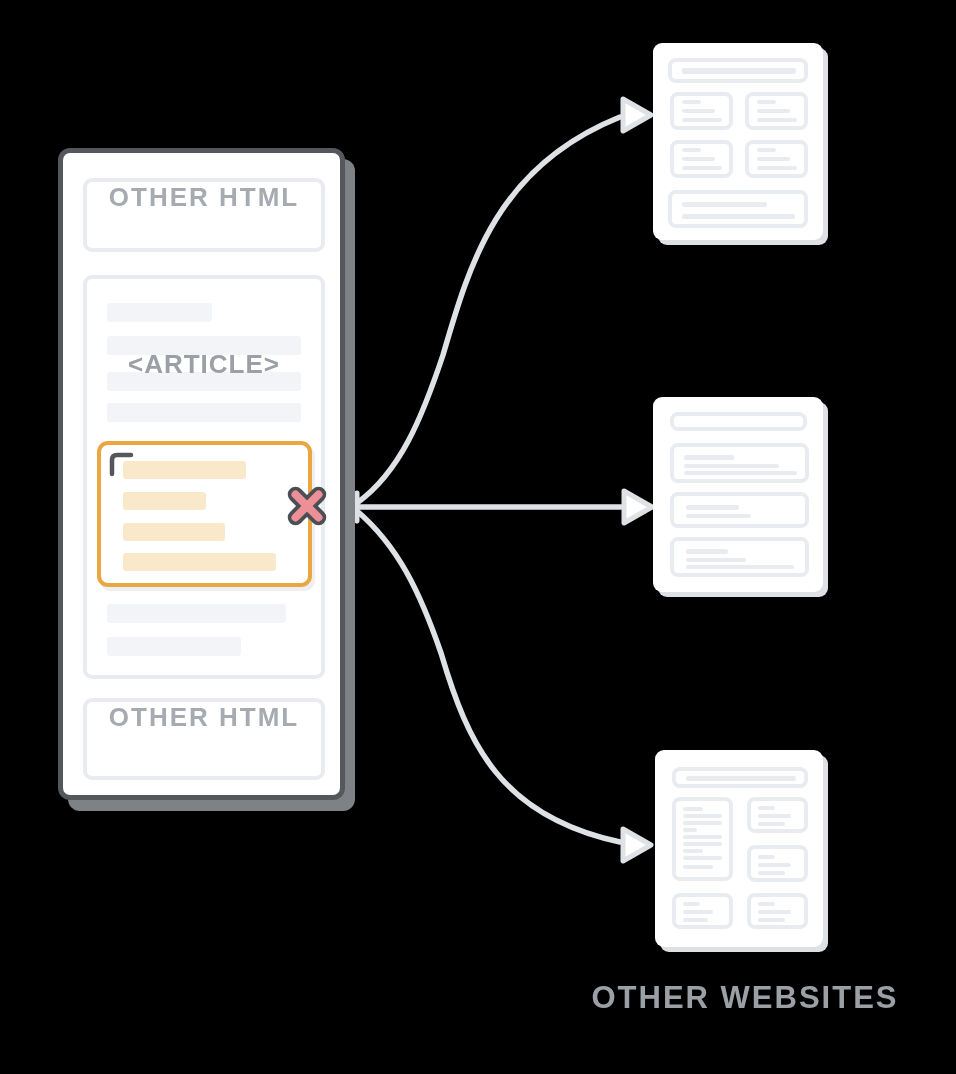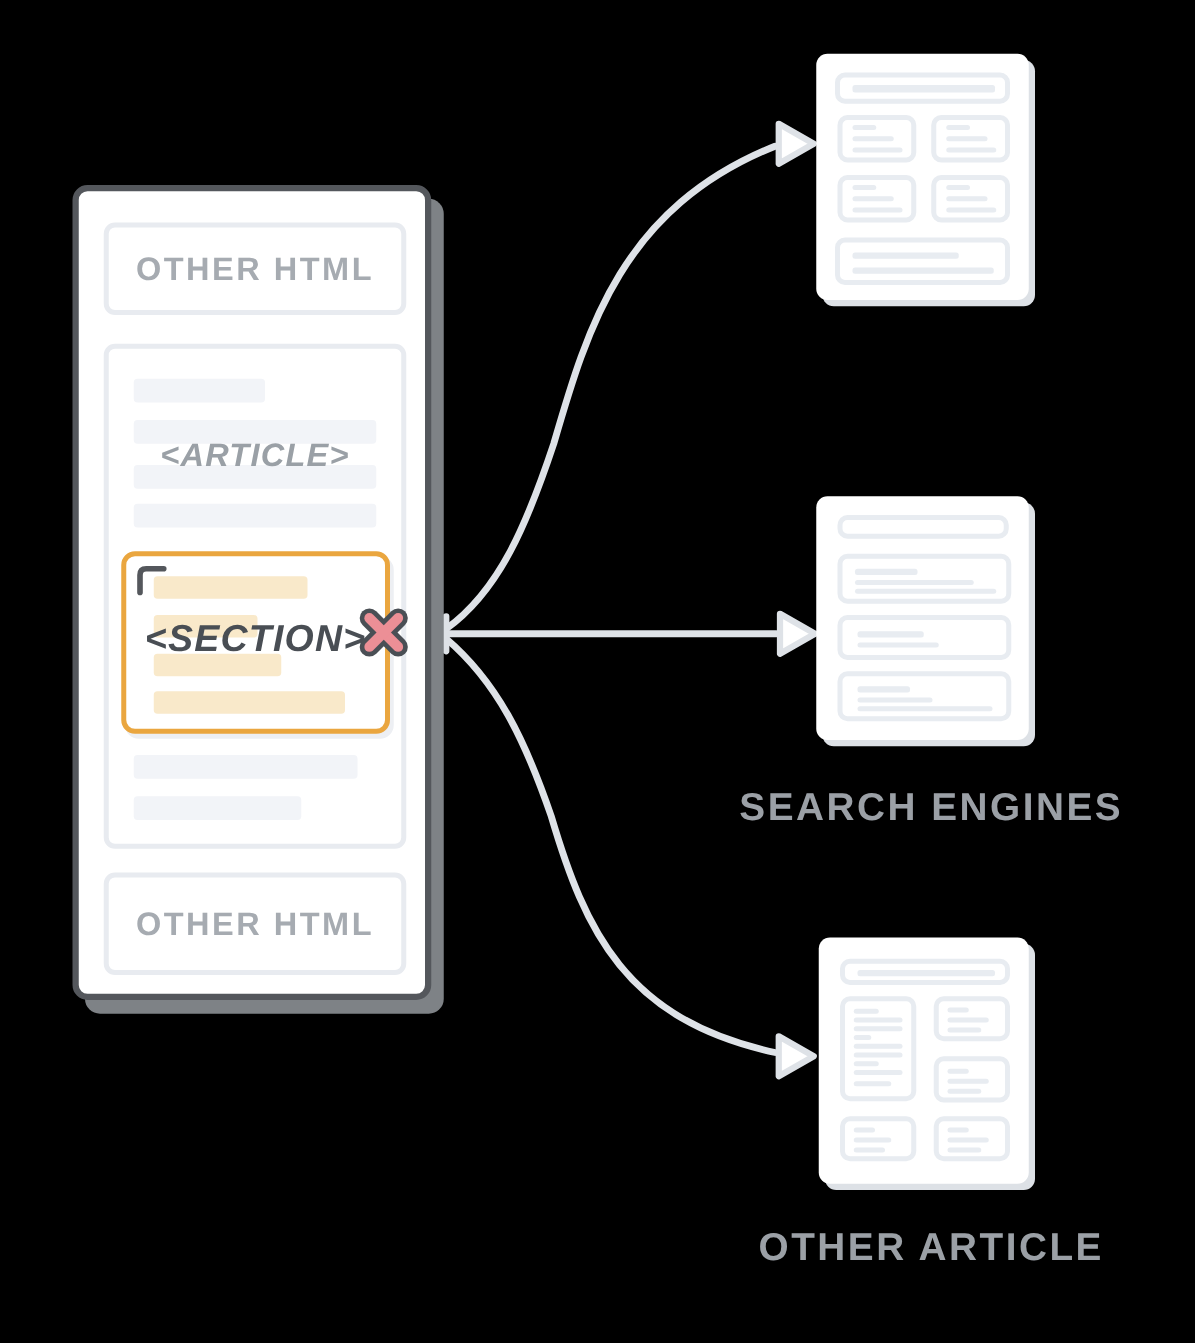--- a/index.html
+++ b/index.html
@@ -11,28 +11,28 @@
   }
   
   .panel {
     position:absolute; left:58px; top:148px; width:287px; height:652px;
     background:#fff; border:5px solid #54575c; border-radius:12px;
     box-shadow:10px 11px 0 #7e8286; box-sizing:border-box;
   }
   .html-box {
     position:absolute; left:20px; width:242px; box-sizing:border-box;
     border:4px solid #e8ebf0; border-radius:9px; background:#fff;
-    display:flex; align-items:center; justify-content:center;
+    display:flex; align-items:flex-start; justify-content:center;
     font-weight:bold; font-size:26px; letter-spacing:2px; color:#a6abb1;
   }
   .html-box.top { top:25px; height:74px; }
   .html-box.bottom { top:545px; height:82px; }
   .article-box {
     position:absolute; left:20px; top:122px; width:242px; height:404px;
-    box-sizing:border-box; border:4px solid #e8ebf0; border-radius:9px; background:#fff;font-style:italic;
+    box-sizing:border-box; border:4px solid #e8ebf0; border-radius:9px; background:#fff;
   }
   .pb { position:absolute; height:19px; background:#f2f4f8; border-radius:3px; }
   .article-label {
     position:absolute; left:0; top:70px; width:100%; text-align:center;
     font-weight:bold; font-size:26px; letter-spacing:1px; color:#9aa0a6; z-index:2;
   }
   .section-box {
     position:absolute; left:10px; top:162px; width:215px; height:146px;
     box-sizing:border-box; background:#fff;
     border:4px solid #eaa63f; border-radius:11px;
@@ -95,21 +95,20 @@
       <div class="article-label">&lt;ARTICLE&gt;</div>
       <div class="pb" style="left:20px; top:93px;  width:194px;"></div>
       <div class="pb" style="left:20px; top:124px; width:194px;"></div>
 
       <div class="section-box">
         <svg class="corner-bracket" width="28" height="28" viewBox="0 0 28 28">
           <path d="M 5 24 L 5 10 Q 5 5 10 5 L 24 5" fill="none" stroke="#54575c" stroke-width="4.5" stroke-linecap="round"></path>
         </svg>
         <div class="sb" style="left:22px; top:16px;  width:123px;"></div>
         <div class="sb" style="left:22px; top:47px;  width:83px;"></div>
-        <div class="section-label">&lt;SECTION&gt;</div>
         <div class="sb" style="left:22px; top:78px;  width:102px;"></div>
         <div class="sb" style="left:22px; top:108px; width:153px;"></div>
       </div>
 
       <div class="pb" style="left:20px; top:325px; width:179px;"></div>
       <div class="pb" style="left:20px; top:358px; width:134px;"></div>
     </div>
 
     <div class="html-box bottom">
       <span>OTHER HTML</span>
@@ -168,21 +167,20 @@
     <div class="ob" style="left:17px; top:95px; width:139px; height:36px;">
       <div class="br" style="left:12px; top:9px;  width:53px;"></div>
       <div class="br thin" style="left:12px; top:18px; width:65px;"></div>
     </div>
     <div class="ob" style="left:17px; top:140px; width:139px; height:40px;">
       <div class="br" style="left:12px; top:8px;  width:42px;"></div>
       <div class="br thin" style="left:12px; top:17px; width:60px;"></div>
       <div class="br thin" style="left:12px; top:24px; width:108px;"></div>
     </div>
   </div>
-  <div class="card-label" style="left:590px; top:628px; width:310px;">SEARCH ENGINES</div>
 
   <div class="card" style="left:655px; top:750px; width:168px; height:197px;">
     <div class="ob" style="left:17px; top:17px; width:136px; height:21px;">
       <div class="br" style="left:10px; top:5px; width:110px;"></div>
     </div>
     <div class="ob" style="left:17px; top:47px; width:61px; height:84px;">
       <div class="br thin" style="left:7px; top:6px;  width:20px;"></div>
       <div class="br thin" style="left:7px; top:13px; width:39px;"></div>
       <div class="br thin" style="left:7px; top:20px; width:39px;"></div>
       <div class="br thin" style="left:7px; top:27px; width:14px;"></div>
@@ -206,15 +204,15 @@
       <div class="br thin" style="left:7px; top:5px;  width:17px;"></div>
       <div class="br thin" style="left:7px; top:13px; width:30px;"></div>
       <div class="br thin" style="left:7px; top:21px; width:25px;"></div>
     </div>
     <div class="ob" style="left:92px; top:143px; width:61px; height:36px;">
       <div class="br thin" style="left:7px; top:5px;  width:17px;"></div>
       <div class="br thin" style="left:7px; top:13px; width:33px;"></div>
       <div class="br thin" style="left:7px; top:21px; width:27px;"></div>
     </div>
   </div>
-  <div class="card-label" style="left:590px; top:980px; width:310px;">OTHER ARTICLE</div>
+  <div class="card-label" style="left:590px; top:980px; width:310px;">OTHER WEBSITES</div>
 
 </div>
 
 </body></html>

